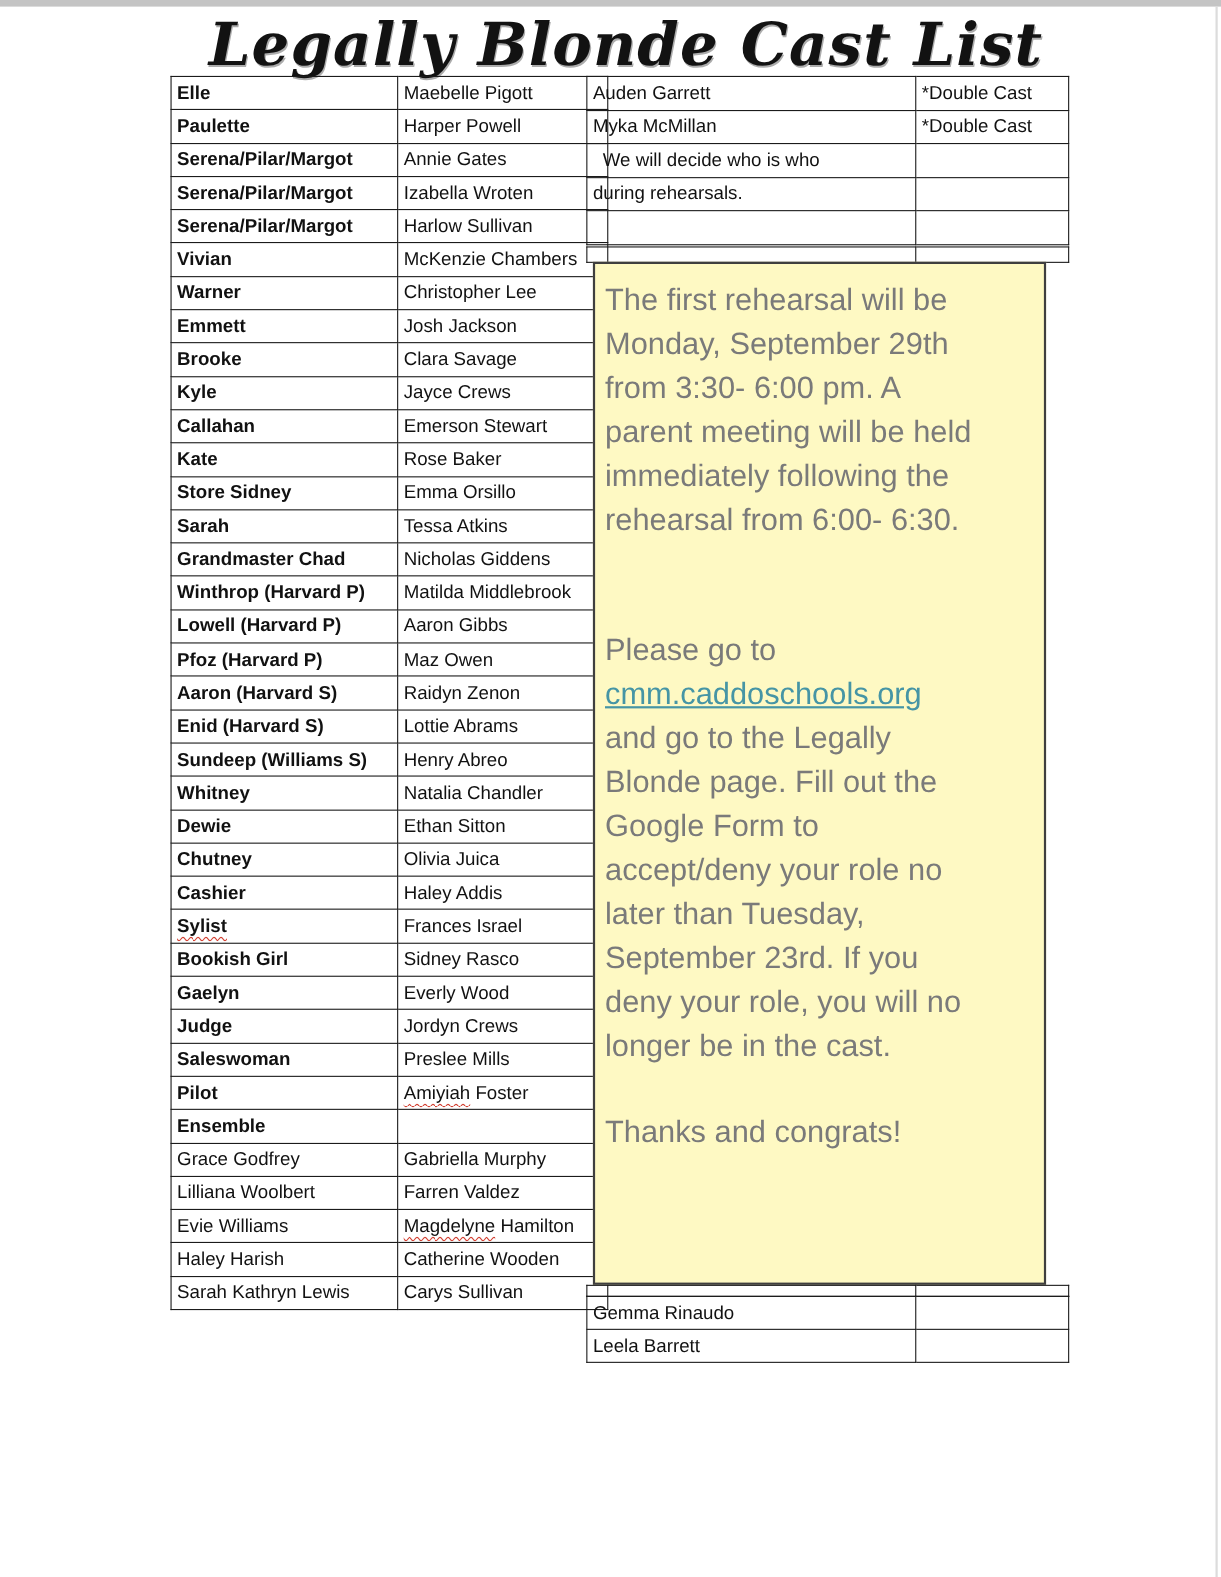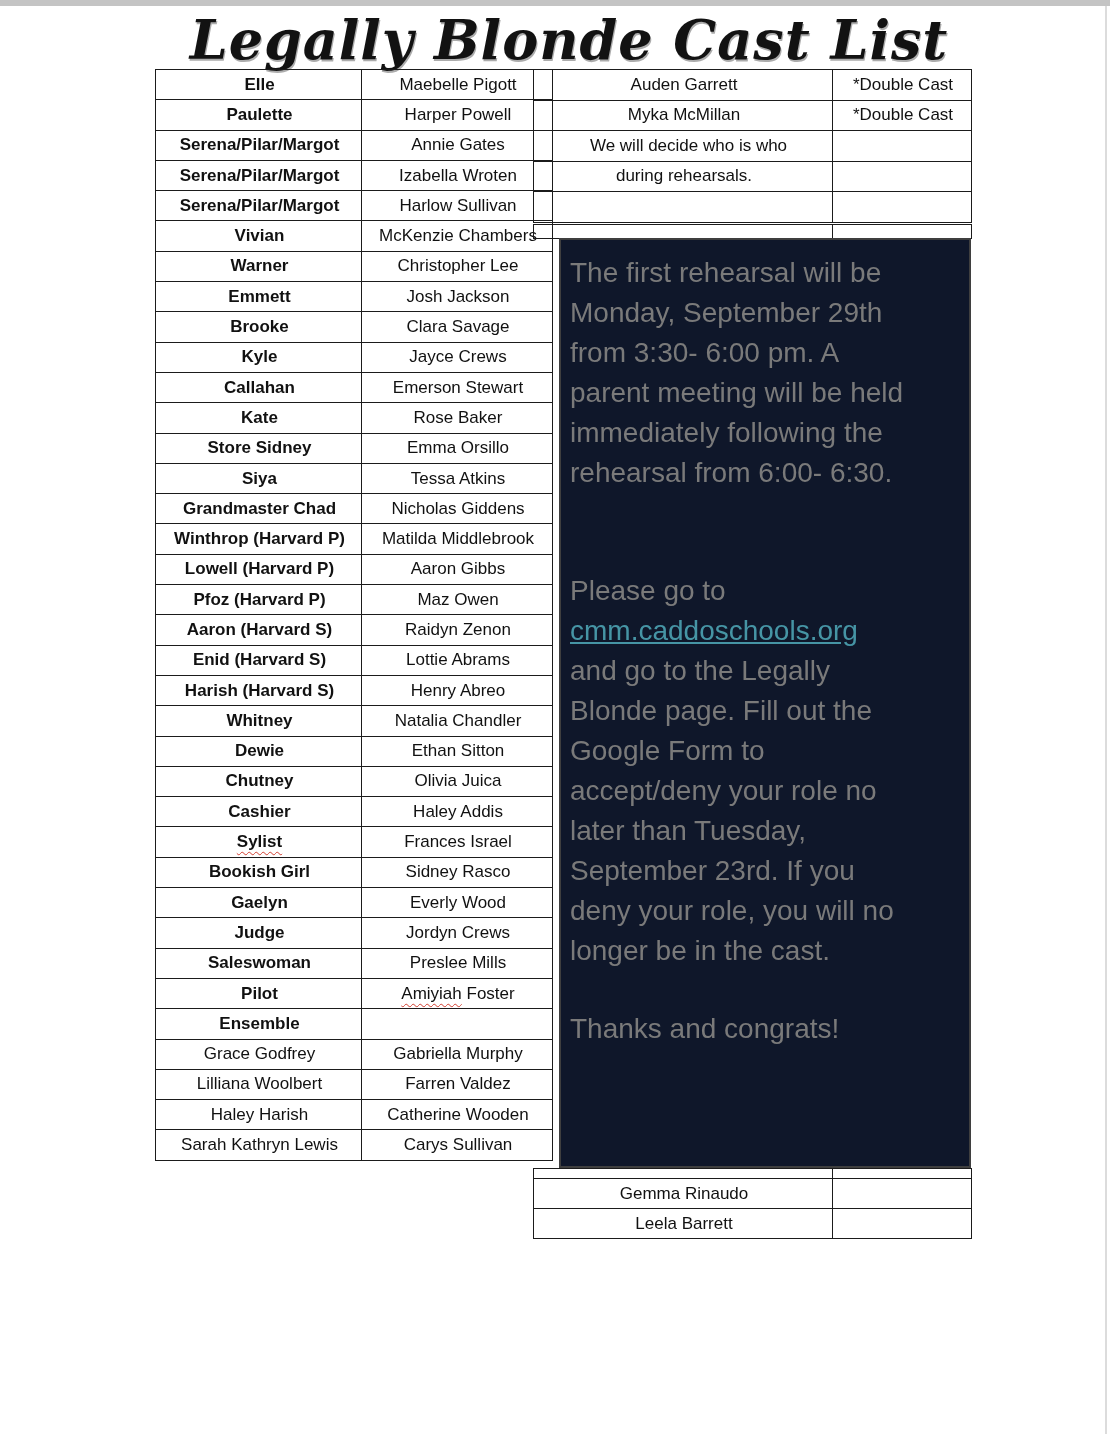--- a/index.html
+++ b/index.html
@@ -6,21 +6,21 @@
   body{width:1110px;height:1434px;position:relative;overflow:hidden;
        font-family:"Liberation Sans",sans-serif;}
   .top-band{position:absolute;left:0;top:0;width:1110px;height:6px;background:#c4c4c4;}
   .page-right-edge{position:absolute;left:1105px;top:6px;width:2px;height:1428px;background:#dcdcdc;}
 
   .doc-title{position:absolute;left:14px;top:8px;width:1110px;text-align:center;
      font-family:"DejaVu Serif",serif;font-style:italic;font-weight:bold;
      font-size:54px;letter-spacing:1px;color:#121212;
      text-shadow:1px 2px 0 rgba(70,70,70,0.45);}
 
-  table{border-collapse:collapse;table-layout:fixed;text-align:center;}
+  table{border-collapse:collapse;table-layout:fixed;}
   td{border:1.5px solid #1b1b1b;vertical-align:middle;padding:0 3px 0 5px;
      font-size:17px;color:#111;overflow:hidden;white-space:nowrap;}
 
   .cast-table{position:absolute;left:155px;top:69px;width:379px;}
   .cast-table td{height:29.3px;}
   .cast-table td.c1{width:197px;}
   .cast-table td.c2{width:182px;}
   .cast-table tr.boldrole td.c1{font-weight:bold;}
 
   .dc-table{position:absolute;left:533px;top:69px;width:420px;}
@@ -35,22 +35,22 @@
   .strip-b td{height:8.5px;}
   .strip-a td.c3,.strip-b td.c3{width:290px;}
   .strip-a td.c4,.strip-b td.c4{width:130px;}
 
   .br-table{position:absolute;left:533px;top:1178px;width:420px;}
   .br-table td{height:29px;}
   .br-table td.c3{width:290px;margin-top:36px;}
   .br-table td.c4{width:130px;}
 
   .announce-box{position:absolute;left:539px;top:238px;width:412px;height:930px;
-     border:2px solid #3f3f3f;box-sizing:border-box;background:#0f172a;
-     padding:13px 6px 0 9px;margin-left:20px;}
+     border:2px solid #3f3f3f;box-sizing:border-box;background:#fef9c3;
+     padding:13px 6px 0 9px;}
   .announce-box .line{font-size:28px;line-height:40px;color:#7a7a7a;white-space:nowrap;}
   .announce-box .para1{margin-bottom:78px;}
   .announce-box .para2{margin-bottom:38px;}
   .announce-box a.doc-link{color:#4695a5;text-decoration:underline;cursor:pointer;}
 
   .squiggle{text-decoration-line:underline;text-decoration-style:wavy;
      text-decoration-color:#d23f31;text-decoration-thickness:1px;text-underline-offset:4px;}
 </style>
 </head>
 <body>
@@ -108,21 +108,21 @@
       </tr>
       <tr class="boldrole">
         <td class="c1">Kate</td>
         <td class="c2">Rose Baker</td>
       </tr>
       <tr class="boldrole">
         <td class="c1">Store Sidney</td>
         <td class="c2">Emma Orsillo</td>
       </tr>
       <tr class="boldrole">
-        <td class="c1">Siya</td>
+        <td class="c1">Sarah</td>
         <td class="c2">Tessa Atkins</td>
       </tr>
       <tr class="boldrole">
         <td class="c1">Grandmaster Chad</td>
         <td class="c2">Nicholas Giddens</td>
       </tr>
       <tr class="boldrole">
         <td class="c1">Winthrop (Harvard P)</td>
         <td class="c2">Matilda Middlebrook</td>
       </tr>
@@ -136,21 +136,21 @@
       </tr>
       <tr class="boldrole">
         <td class="c1">Aaron (Harvard S)</td>
         <td class="c2">Raidyn Zenon</td>
       </tr>
       <tr class="boldrole">
         <td class="c1">Enid (Harvard S)</td>
         <td class="c2">Lottie Abrams</td>
       </tr>
       <tr class="boldrole">
-        <td class="c1">Harish (Harvard S)</td>
+        <td class="c1">Sundeep (Williams S)</td>
         <td class="c2">Henry Abreo</td>
       </tr>
       <tr class="boldrole">
         <td class="c1">Whitney</td>
         <td class="c2">Natalia Chandler</td>
       </tr>
       <tr class="boldrole">
         <td class="c1">Dewie</td>
         <td class="c2">Ethan Sitton</td>
       </tr>
@@ -190,20 +190,24 @@
         <td class="c1">Ensemble</td>
         <td class="c2"></td>
       </tr>
       <tr>
         <td class="c1">Grace Godfrey</td>
         <td class="c2">Gabriella Murphy</td>
       </tr>
       <tr>
         <td class="c1">Lilliana Woolbert</td>
         <td class="c2">Farren Valdez</td>
+      </tr>
+      <tr>
+        <td class="c1">Evie Williams</td>
+        <td class="c2"><span class="squiggle">Magdelyne</span> Hamilton</td>
       </tr>
       <tr>
         <td class="c1">Haley Harish</td>
         <td class="c2">Catherine Wooden</td>
       </tr>
       <tr>
         <td class="c1">Sarah Kathryn Lewis</td>
         <td class="c2">Carys Sullivan</td>
       </tr>
     </tbody>

